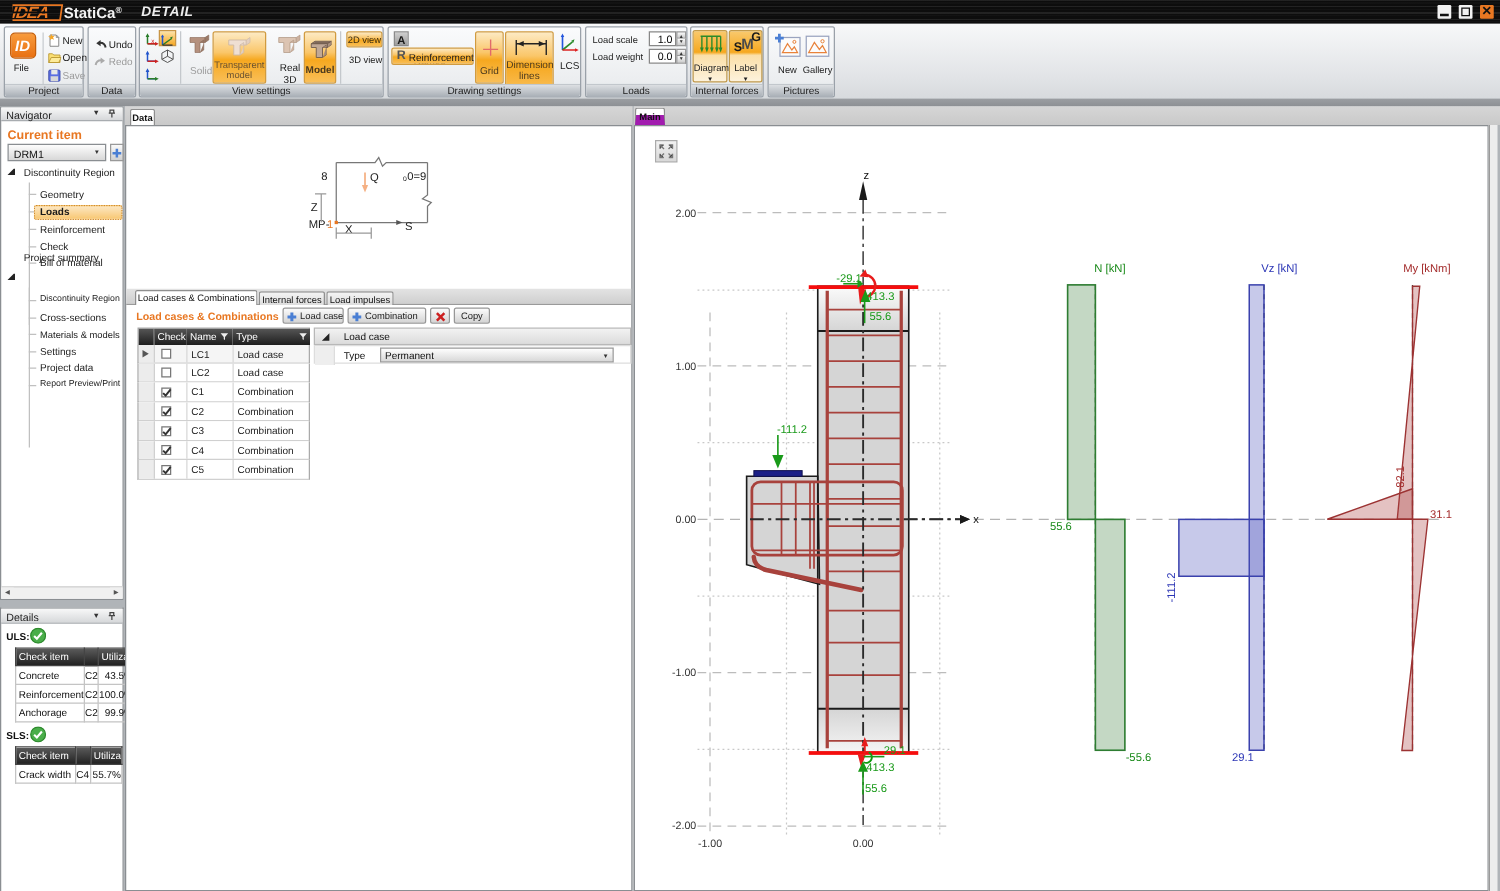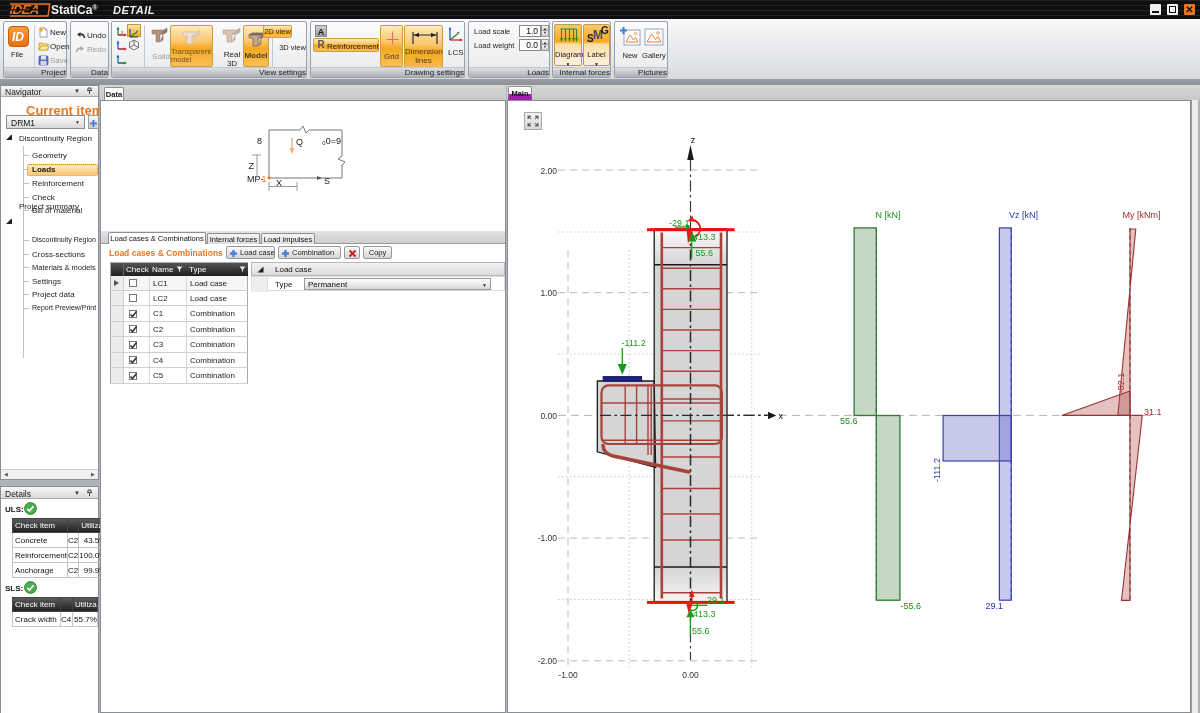--- a/index.html
+++ b/index.html
@@ -7,21 +7,21 @@
 #app{position:relative;width:1200px;height:713px}
 
 #tbar{left:0;top:0;width:1200px;height:19px;background:#0d0d0d;
 background-image:repeating-linear-gradient(180deg,rgba(90,90,90,.28) 0 1px,rgba(0,0,0,0) 1px 2px,rgba(40,40,40,.2) 2px 3px,rgba(0,0,0,0) 3px 5px)}
 .wbtn{top:4px;width:11px;height:11px;border-radius:1px}
 
 #ribbon{left:0;top:19px;width:1200px;height:60px;background:linear-gradient(#f7f8f9,#e2e4e7 70%,#d7dadd)}
 #rbot{left:0;top:79px;width:1200px;height:6px;background:linear-gradient(#9b9ea2,#8d9094)}
 .rg{top:21px;height:57px;border:1px solid #9aa1a9;border-radius:2px;background:linear-gradient(#fafbfc,#eceef0 75%,#e2e5e8)}
 .rglbl{left:0;right:0;bottom:0;height:10px;background:linear-gradient(#dcdfe2,#abb1b8);border-top:1px solid #c2c7cc;
-font-size:8px;text-align:right;color:#1c1c1c;line-height:10px;border-radius:0 0 2px 2px}
+font-size:8px;text-align:center;color:#1c1c1c;line-height:10px;border-radius:0 0 2px 2px}
 .obtn{background:linear-gradient(#fdeac3 0%,#fac669 40%,#f6a81f 55%,#f9bf59 100%);border:1px solid #d19b3f;border-radius:2px}
 .t8{font-size:7.5px;color:#1b1b1b;white-space:nowrap}
 .t9{font-size:8px;color:#1b1b1b;white-space:nowrap}
 .gray{color:#9b9b9b}
 
 .phdr{background:linear-gradient(#f8f8f8,#d6d8da);border-bottom:1px solid #a8acb0;font-size:8.5px;color:#222}
 .tabstrip{background:linear-gradient(#d6d6d6,#c9c9c9)}
 .tab{background:#fff;border:1px solid #8f8f8f;border-bottom:none;border-radius:2px 2px 0 0;font-size:7.5px;text-align:center;color:#111;white-space:nowrap}
 </style></head>
 <body>
@@ -128,41 +128,41 @@
         <path d="M1 3h12v4H9v8H5V7H1z" fill="#b5917e" stroke="#8a6a58" stroke-width=".5"></path>
         <path d="M13 3l3-2v4l-3 2zM9 7l3-2v2.5M9 15l3-2V7.5" fill="#9a7a68" stroke="#8a6a58" stroke-width=".5"></path>
       </svg>
  <div class="a gray" style="left:34px;top:30px;width:30px;text-align:center;font-size:8px">Solid</div>
 
  <div class="a obtn" style="left:58px;top:3px;width:43px;height:42px">
   <svg class="a" style="left:11px;top:3px" width="20" height="17" viewBox="0 0 20 17">
           <path d="M1 3h14v4H10v8H5V7H1z" fill="#efdfd2" stroke="#cbb7a6" stroke-width=".7"></path>
           <path d="M15 3l3-2v4l-3 2zM10 7l3-2v2.5M10 15l3-2V7.5" fill="#e3cfc0" stroke="#cbb7a6" stroke-width=".5"></path>
         </svg>
-  <div class="a" style="left:0;top:22px;width:100%;font-size:7.5px;color:#6a5230;line-height:8px;white-space:nowrap">Transparent<br>model</div>
+  <div class="a" style="left:0;top:22px;width:100%;text-align:center;font-size:7.5px;color:#6a5230;line-height:8px;white-space:nowrap">Transparent<br>model</div>
  </div>
 
  <svg class="a" style="left:110px;top:5px" width="20" height="17" viewBox="0 0 20 17">
         <path d="M1 3h14v4H10v8H5V7H1z" fill="#dcc4b2" stroke="#b09884" stroke-width=".6"></path>
         <path d="M15 3l3-2v4l-3 2zM10 7l3-2v2.5M10 15l3-2V7.5" fill="#cdb2a0" stroke="#b09884" stroke-width=".5"></path>
       </svg>
  <div class="a" style="left:104px;top:28px;width:32px;text-align:center;line-height:9px;font-size:8px;color:#1b1b1b">Real<br>3D</div>
 
  <div class="a obtn" style="left:131px;top:3px;width:26px;height:42px">
   <svg class="a" style="left:3px;top:3px" width="21" height="18" viewBox="0 0 21 18">
           <path d="M2 6l3-2h13l-3 2z" fill="#9a8272" stroke="#6d594b" stroke-width=".7"></path>
           <path d="M2 6h13v3H11v8H6V9H2z" fill="#c0a896" stroke="#6d594b" stroke-width=".7"></path>
           <path d="M15 6l3-2v3l-3 2zM11 9l3-2v2M11 17l3-2V9" fill="#ab9280" stroke="#6d594b" stroke-width=".5"></path>
           <path d="M3.5 5.5h12" stroke="#6d594b" stroke-width=".4"></path>
           <path d="M5 5h12" stroke="#6d594b" stroke-width=".4"></path>
         </svg>
   <div class="a" style="left:0;top:25px;width:100%;text-align:center;font-size:8px;font-weight:bold;color:#4c3a1e">Model</div>
  </div>
  <div class="a" style="left:160px;top:3px;width:1px;height:42px;background:#c4c8cc"></div>
- <div class="a obtn" style="left:151px;top:3px;width:29px;height:13px;text-align:center;font-size:7.5px;color:#3c2e12;line-height:12px;white-space:nowrap">2D view</div>
+ <div class="a obtn" style="left:165px;top:3px;width:29px;height:13px;text-align:center;font-size:7.5px;color:#3c2e12;line-height:12px;white-space:nowrap">2D view</div>
  <div class="a t8" style="left:166px;top:21px;width:29px;text-align:center">3D view</div>
  <div class="a rglbl">View settings</div>
 </div>
 <div class="a rg" style="left:310px;width:155px">
  <div class="a" style="left:4px;top:3px;width:12px;height:12px;background:linear-gradient(#cfcfcf,#9d9d9d);border:1px solid #8a8a8a;text-align:center;font-size:9px;font-weight:bold;color:#1a1a1a;line-height:12px">A</div>
  <div class="a t9" style="left:20px;top:22px">Names</div>
  <div class="a obtn" style="left:2px;top:16px;width:66px;height:14px"></div>
  <div class="a" style="left:4px;top:17px;width:12px;height:12px;text-align:center;font-size:10px;font-weight:bold;color:#555;line-height:12px">R</div>
  <div class="a t9" style="left:16px;top:20px">Reinforcement</div>
  <div class="a obtn" style="left:69px;top:3px;width:23px;height:42px">
@@ -245,21 +245,21 @@
 
 <div class="a" style="left:0;top:85px;width:1200px;height:628px;background:#b0b4b8"></div>
 
 <div class="a" style="left:0;top:85px;width:99px;height:395px;border:1px solid #8a8e92;background:#fff">
  <div class="a phdr" style="left:0;top:0;width:97px;height:11px;padding:1px 0 0 4px">Navigator
    <span style="position:absolute;right:18px;top:2px;font-size:6px;color:#333">▼</span>
    <svg style="position:absolute;right:5px;top:1px" width="7" height="9" viewBox="0 0 7 9">
           <path d="M1 3.5h5M3.5 3.5V7M2 1h3v2.5H2z" fill="none" stroke="#444" stroke-width="1"></path>
         </svg>
  </div>
- <div class="a" style="left:25px;top:17px;font-size:13px;font-weight:bold;color:#e87722;white-space:nowrap">Current item</div>
+ <div class="a" style="left:5px;top:17px;font-size:10px;font-weight:bold;color:#e87722;white-space:nowrap">Current item</div>
  <div class="a" style="left:5px;top:29px;width:79px;height:14px;background:linear-gradient(#fdfdfd,#d8d8d8);border:1px solid #8a8e92;font-size:8.5px;padding:2px 0 0 4px;color:#111">DRM1
   <span style="position:absolute;right:4px;top:3px;font-size:5px;color:#333">▼</span>
  </div>
  <div class="a" style="left:87px;top:29px;width:11px;height:14px;background:linear-gradient(#fafafa,#d0d0d0);border:1px solid #999">
    <svg width="9" height="12" viewBox="0 0 9 12">
           <path d="M4.5 2v7M1 5.5h7" stroke="#4a7fd4" stroke-width="2"></path>
         </svg>
  </div>
 
  <div class="a" style="left:5px;top:48px;width:6px;height:6px;border-left:5px solid transparent;border-bottom:5px solid #222"></div>
@@ -504,21 +504,21 @@
           <path d="M1.5 4.5l2 2 4-5" fill="none" stroke="#333" stroke-width="1.6"></path>
         </svg>
       </div>
  <span style="position:absolute;left:42px;top:3px">C5</span>
  <div style="position:absolute;left:38px;top:0;width:1px;height:100%;background:#d8d8d8"></div>
  <div style="position:absolute;left:75px;top:0;width:1px;height:100%;background:#d8d8d8"></div>
  <span style="position:absolute;left:79px;top:3px">Combination</span>
 </div>
 
 <div class="a tabstrip" style="left:507px;top:85px;width:693px;height:15px"></div>
-<div class="a tab" style="left:508px;top:86px;width:24px;height:14px;line-height:14px;font-weight:bold;border-bottom:6px solid #a21caf">Main</div>
+<div class="a tab" style="left:508px;top:86px;width:24px;height:14px;line-height:14px;font-weight:bold;border-bottom:8px solid #a21caf">Main</div>
 <div class="a" style="left:507px;top:100px;width:684px;height:613px;background:#fff;border:1px solid #8a8e92"></div>
 <div class="a" style="left:1191px;top:100px;width:7px;height:613px;background:#ededed;border-left:1px solid #9a9a9a"></div>
 <svg class="a" style="left:507px;top:100px" width="684" height="613" viewBox="0 0 684 613">
 <g stroke="#bcbcbc" stroke-width="1" stroke-dasharray="7,5">
 <line x1="51" y1="70" x2="255" y2="70"></line>
 <line x1="51" y1="192.7" x2="255" y2="192.7"></line>
 <line x1="51" y1="438.1" x2="255" y2="438.1"></line>
 <line x1="51" y1="560.8" x2="255" y2="560.8"></line>
 <line x1="61" y1="150" x2="61" y2="568"></line>
 </g>

